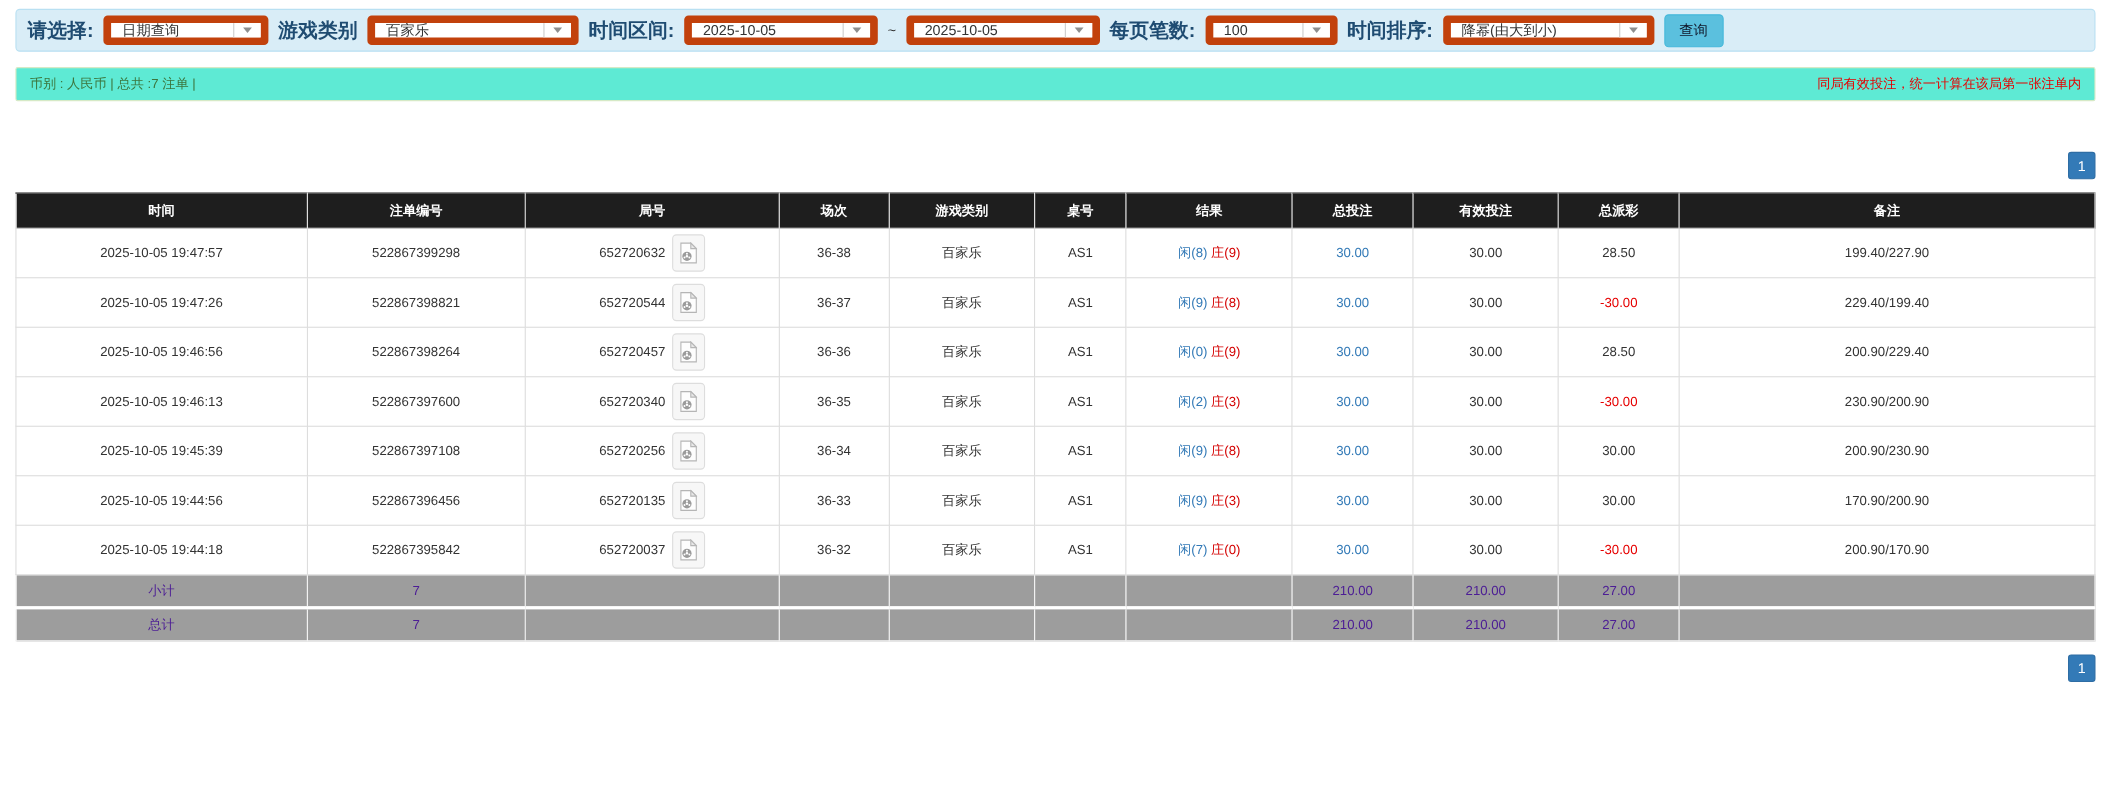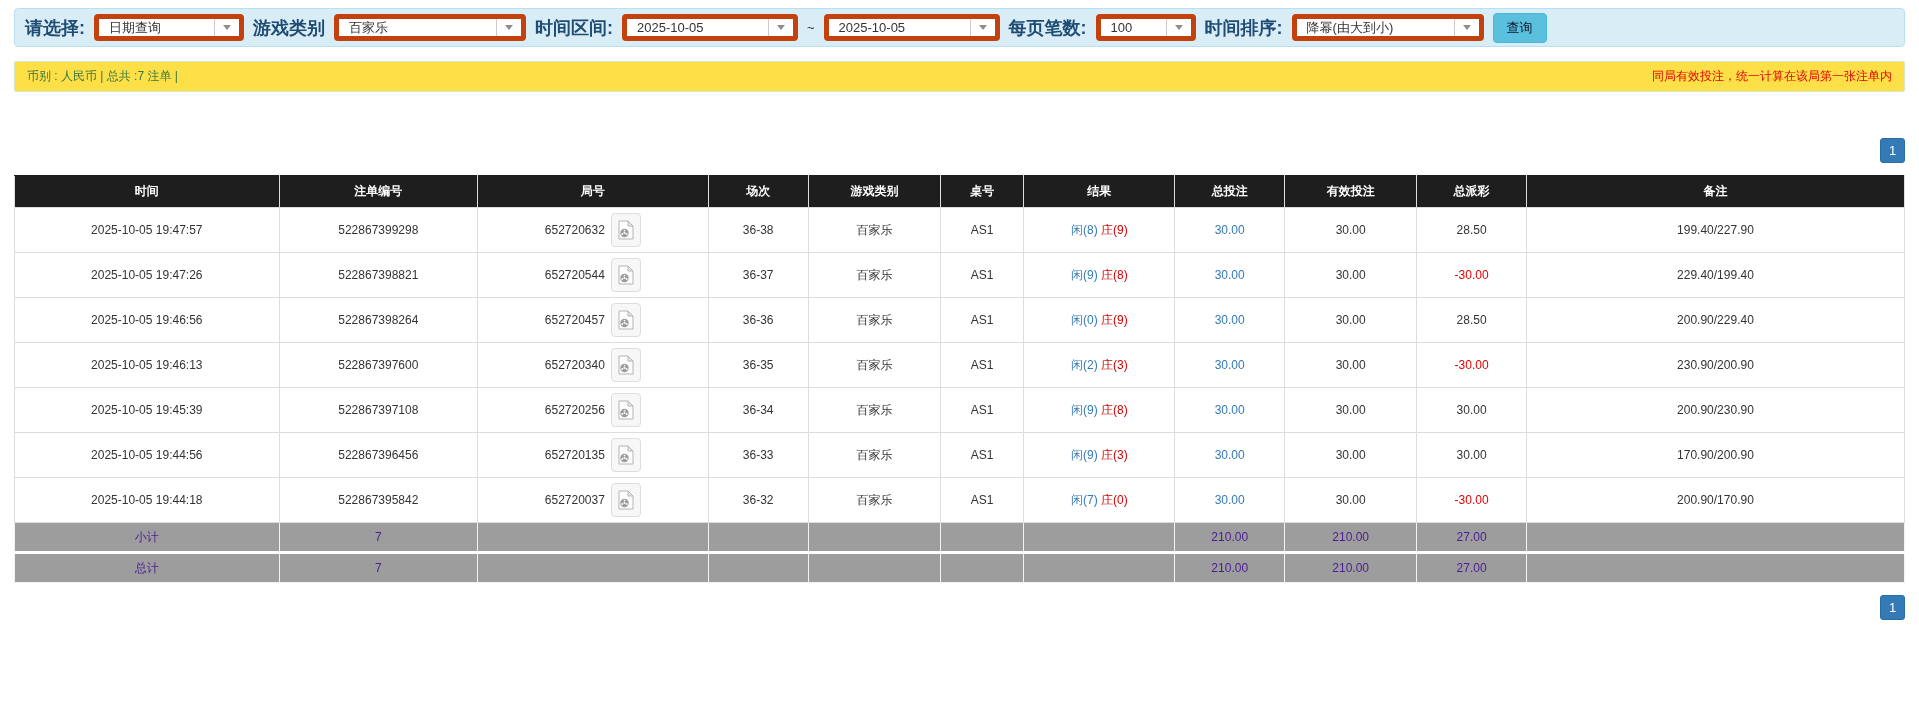--- a/index.html
+++ b/index.html
@@ -6,35 +6,35 @@
   html,body { width:1919px; height:720px; background:#fff; overflow:hidden;
     font-family:"Liberation Sans","DejaVu Sans",sans-serif; }
   .wrap { padding: 8px 14px 0 14px; }
 
   .page-title { font-size:17px; color:#333; font-weight:normal; margin-bottom:13px; }
 
   
   .filter-bar { display:flex; align-items:center; gap:9px; background:#d9edf7;
     border:1px solid #b9e0f2; border-radius:4px; padding:5px 10px; height:39px; }
   .flabel { font-size:18px; font-weight:bold; color:#1f4c72; white-space:nowrap; }
-  .sel { display:inline-flex; align-items:stretch; background:#fff; border:5px solid #c2410c;
+  .sel { display:inline-flex; align-items:stretch; background:#fff; border:7px solid #c2410c;
     border-radius:4px; height:27px; overflow:hidden; cursor:pointer; }
   .sel .val { padding:0 10px; font-size:13px; color:#333; display:flex; align-items:center;
     flex:1; white-space:nowrap; }
   .sel .caret-seg { width:25px; border-left:1px solid #ccc; display:flex; align-items:center;
     justify-content:center; background:#fff; }
   .caret { width:0; height:0; border-left:4px solid transparent; border-right:4px solid transparent;
     border-top:5px solid #8e8e8e; }
-  .w1{width:150px}.w2{width:192px}.w3{width:176px}.w4{width:176px}.w5{width:100px}.w6{width:192px}
+  .w1{width:150px}.w2{width:192px}.w3{width:176px}.w4{width:176px}.w5{width:120px}.w6{width:192px}
   .tilde { font-size:13px; color:#333; }
   .btn-query { background:#5bc0de; border:1px solid #46b8da; color:#0f172a; font-size:13px;
     border-radius:4px; padding:5px 13px; cursor:pointer; }
 
   
-  .summary-bar { margin-top:14px; background:#fde047; border:1px solid #d6e9c6; border-radius:2px;
+  .summary-bar { margin-top:14px; background:#5eead4; border:1px solid #d6e9c6; border-radius:2px;
     padding:0 12px; height:31px; display:flex; align-items:center; justify-content:space-between; }
   .summary-left { font-size:12px; color:#3c763d; }
   .summary-right { font-size:12px; color:#e60000; }
 
   
   .pager { display:flex; justify-content:flex-end; }
   .pager-top { margin:46px 0 12px 0; }
   .pager-bottom { margin:12px 0 0 0; }
   .page-btn { min-width:25px; height:25px; background:#337ab7; border:1px solid #2e6da4;
     border-radius:3px; color:#fff; font-size:13px; display:flex; align-items:center;

